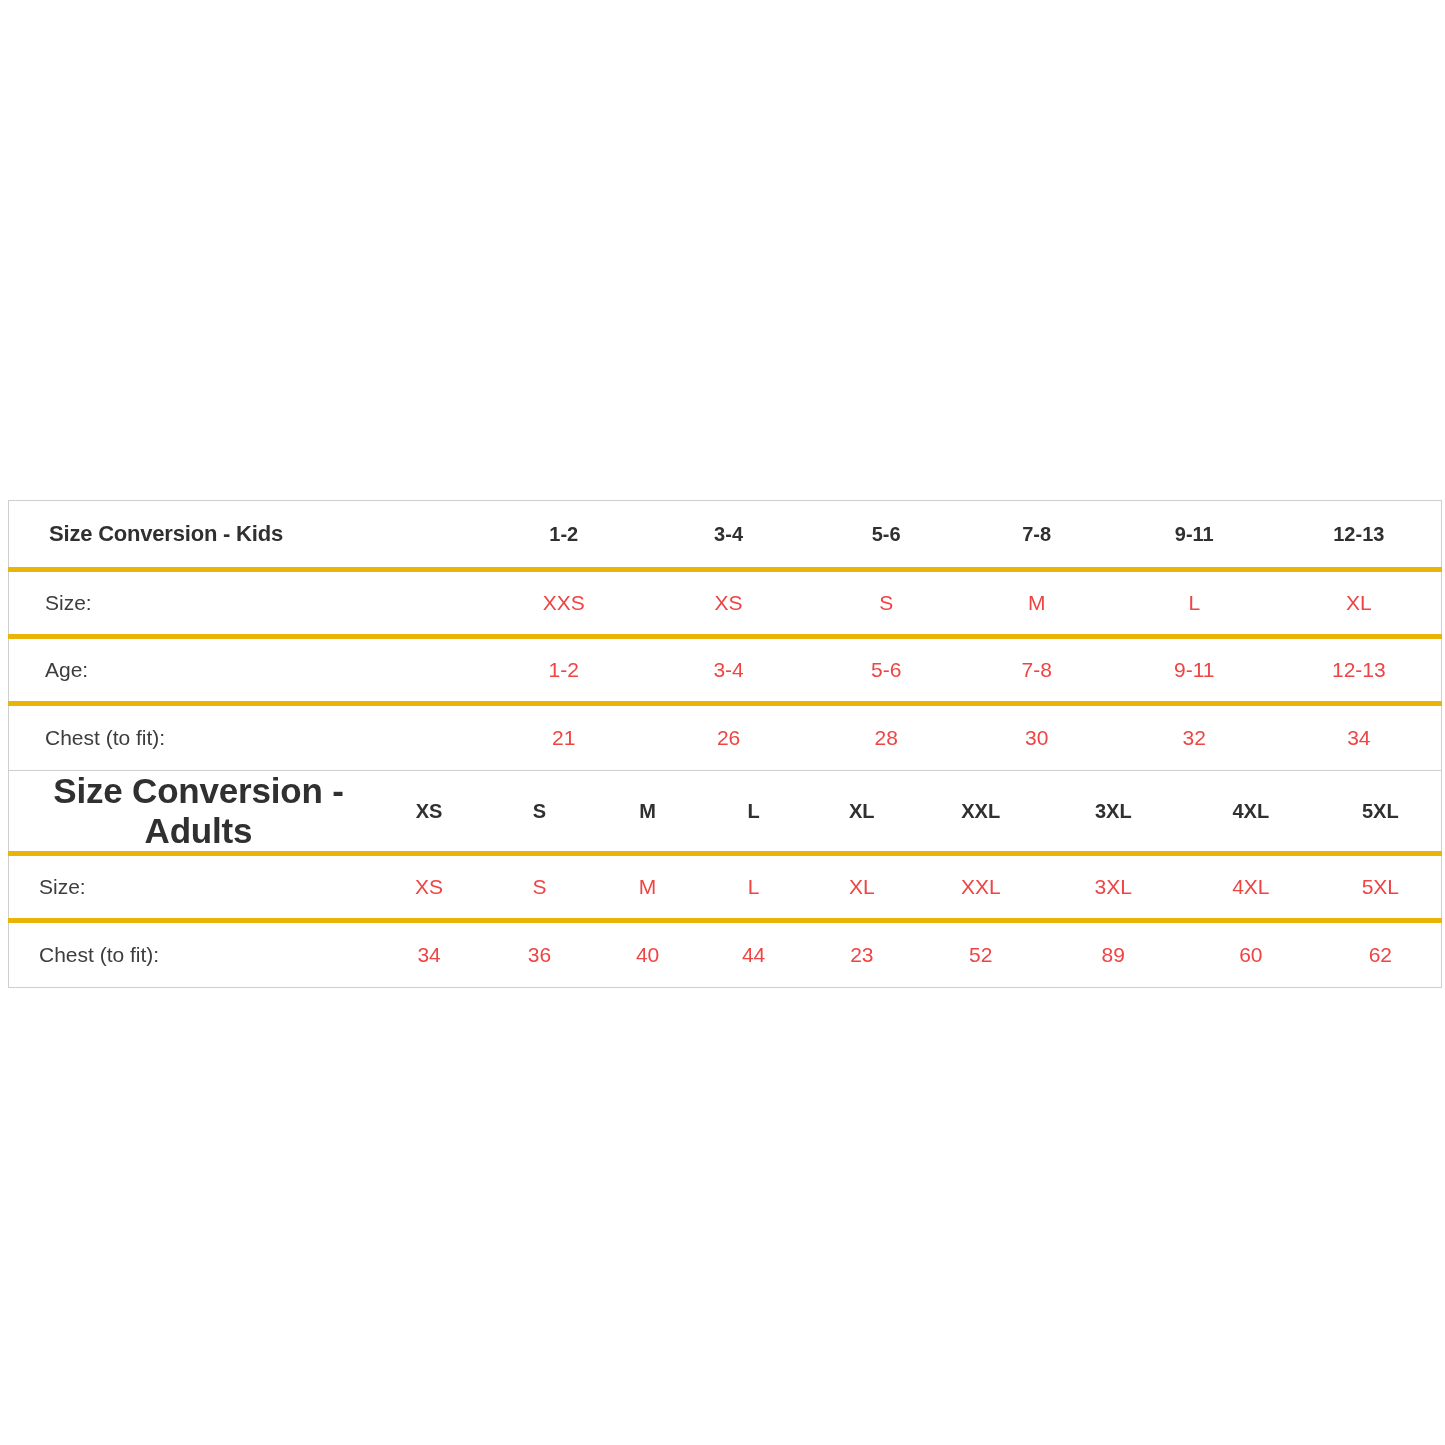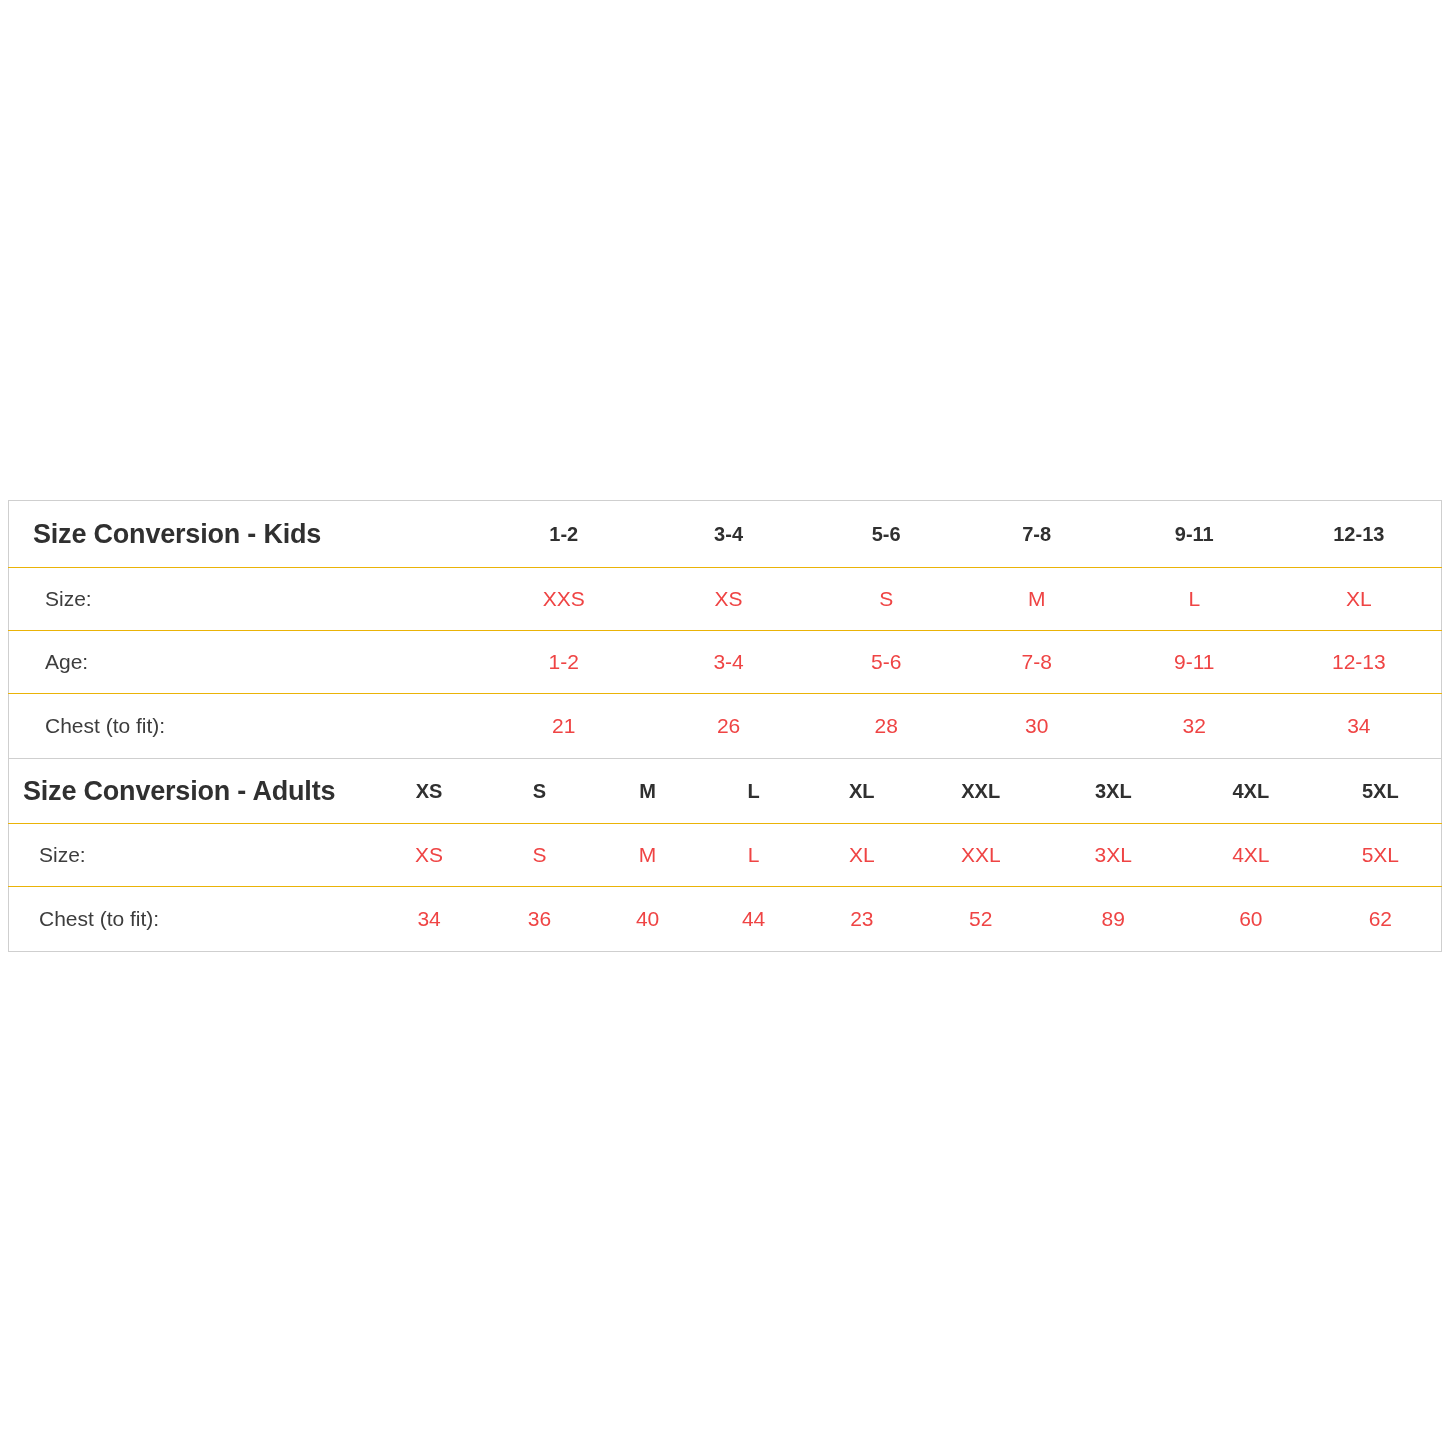--- a/index.html
+++ b/index.html
@@ -33,57 +33,58 @@
   }
   table.kids {
     border: 1px solid #cfcfcf;
   }
   table.adults {
     border: 1px solid #cfcfcf;
     border-top: none;
   }
   table.kids tr + tr td,
   table.adults tr + tr td {
-    border-top: 1px solid #eab308;
+    border-top: 5px solid #eab308;
   }
   td {
     padding: 0;
     height: 62px;
     vertical-align: middle;
     font-size: 21px;
     color: #ef4444;
     text-align: center;
     font-weight: 400;
   }
   
   td.title {
     text-align: left;
-    padding-left: 24px;
-    font-size: 27px;
+    padding-left: 40px;
+    font-size: 22px;
     font-weight: bold;
     color: #303030;
     letter-spacing: -0.2px;
   }
   td.head {
     font-weight: bold;
     font-size: 20px;
     color: #303030;
   }
   td.rowlabel {
     text-align: left;
     padding-left: 36px;
     font-size: 21px;
     color: #3d3d3d;
   }
   table.kids td.title { height: 66px; }
   table.kids tr.header td { height: 66px; }
   table.adults tr.header td { height: 64px; }
   table.adults td.title {
     padding-left: 14px;
-    font-size: 27px;
+    font-size: 35px;
+    text-align: center;
   }
   table.adults td.rowlabel {
     padding-left: 30px;
   }
   table.kids tr.lastrow td { height: 64px; }
   table.adults tr.lastrow td { height: 64px; }
 </style>
 </head>
 <body>
 

